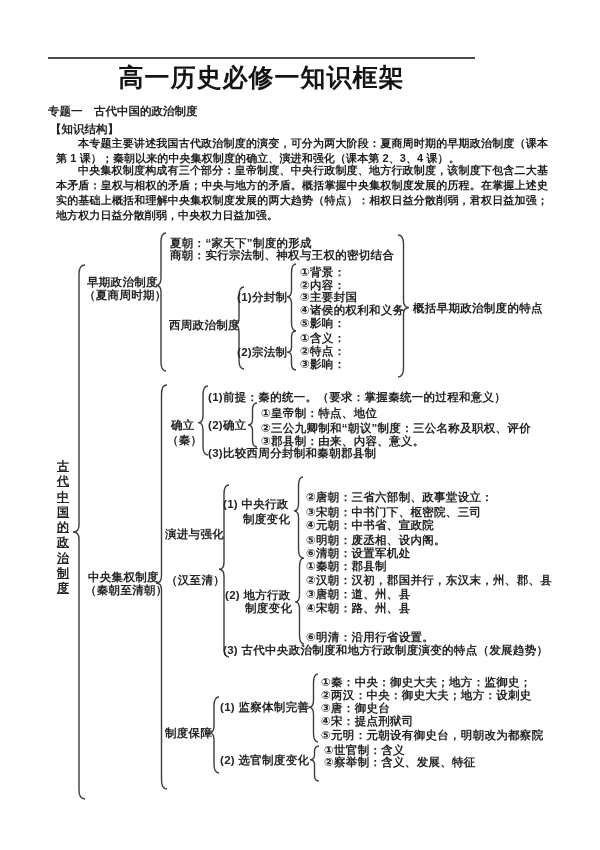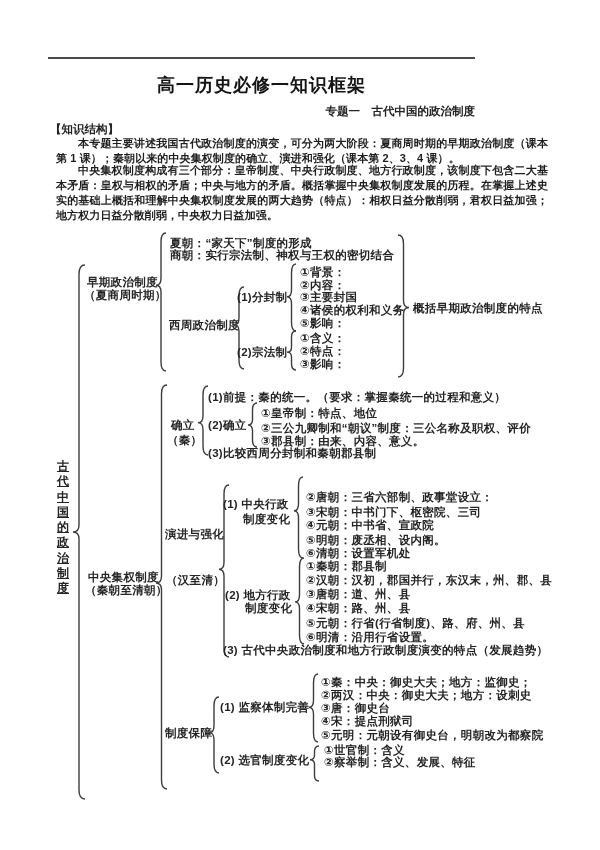--- a/index.html
+++ b/index.html
@@ -1,21 +1,21 @@
 <!DOCTYPE html>
 <html><head>
 <meta charset="utf-8">
 <style>
   html,body{margin:0;padding:0;background:#fff;}
   .page{position:relative;width:600px;height:850px;background:#fff;overflow:hidden;
         font-family:"Liberation Sans","DejaVu Sans",sans-serif;color:#222;}
   .rule{position:absolute;left:48px;top:57px;width:427px;height:1.5px;background:#4a4a4a;}
   .title{position:absolute;left:48px;top:61px;width:427px;text-align:center;
-         font-size:18px;font-weight:bold;letter-spacing:1px;color:#141414;white-space:nowrap;margin-top:12px;}
-  .subtitle{position:absolute;left:48px;top:104px;width:427px;text-align:right;
+         font-size:25px;font-weight:bold;letter-spacing:1px;color:#141414;white-space:nowrap;}
+  .subtitle{position:absolute;left:48px;top:104px;width:427px;text-align:left;
             font-size:11.5px;font-weight:bold;white-space:nowrap;}
   .heading{position:absolute;left:50px;top:122px;font-size:11.5px;font-weight:bold;white-space:nowrap;}
   .para{position:absolute;left:56px;width:492px;font-size:11px;line-height:15px;
         font-weight:bold;color:#1e1e1e;text-align:justify;text-indent:22px;letter-spacing:0.1px;}
   .n{position:absolute;white-space:nowrap;font-size:11.5px;font-weight:bold;
      line-height:13px;letter-spacing:0.3px;color:#242424;}
   .vert{width:14px;white-space:normal;word-break:break-all;font-size:12px;
         line-height:15.3px;letter-spacing:0;text-decoration:underline;}
   .brace{position:absolute;}
 </style>
@@ -130,21 +130,20 @@
   <div class="n" style="left:245px;top:602px">制度变化</div>
   <div class="brace" style="left:295px;top:557px;width:9px;height:88px">
       <svg width="9" height="88" viewBox="0 0 9 88" style="display:block">
         <path d="M 9 1 Q 4.5 1 4.5 10 L 4.5 37.88 Q 4.5 44.88 0 44.88 Q 4.5 44.88 4.5 51.88 L 4.5 78 Q 4.5 87 9 87" fill="none" stroke="#3d3d3d" stroke-width="1.4" stroke-linecap="round"></path>
       </svg>
     </div>
   <div class="n" style="left:306px;top:560px">①秦朝：郡县制</div>
   <div class="n" style="left:306px;top:574px">②汉朝：汉初，郡国并行，东汉末，州、郡、县</div>
   <div class="n" style="left:306px;top:588px">③唐朝：道、州、县</div>
   <div class="n" style="left:306px;top:602px">④宋朝：路、州、县</div>
-  <div class="n" style="left:306px;top:617px">⑤元朝：行省(行省制度)、路、府、州、县</div>
   <div class="n" style="left:306px;top:631px">⑥明清：沿用行省设置。</div>
   <div class="n" style="left:223px;top:644px">(3) 古代中央政治制度和地方行政制度演变的特点（发展趋势）</div>
 
   <div class="n" style="left:165px;top:727px">制度保障</div>
   <div class="brace" style="left:209px;top:696px;width:10px;height:78px">
       <svg width="10" height="78" viewBox="0 0 10 78" style="display:block">
         <path d="M 10 1 Q 5 1 5 10 L 5 29.659999999999997 Q 5 36.66 0 36.66 Q 5 36.66 5 43.66 L 5 68 Q 5 77 10 77" fill="none" stroke="#3d3d3d" stroke-width="1.4" stroke-linecap="round"></path>
       </svg>
     </div>
   <div class="n" style="left:220px;top:701px">(1) 监察体制完善</div>

